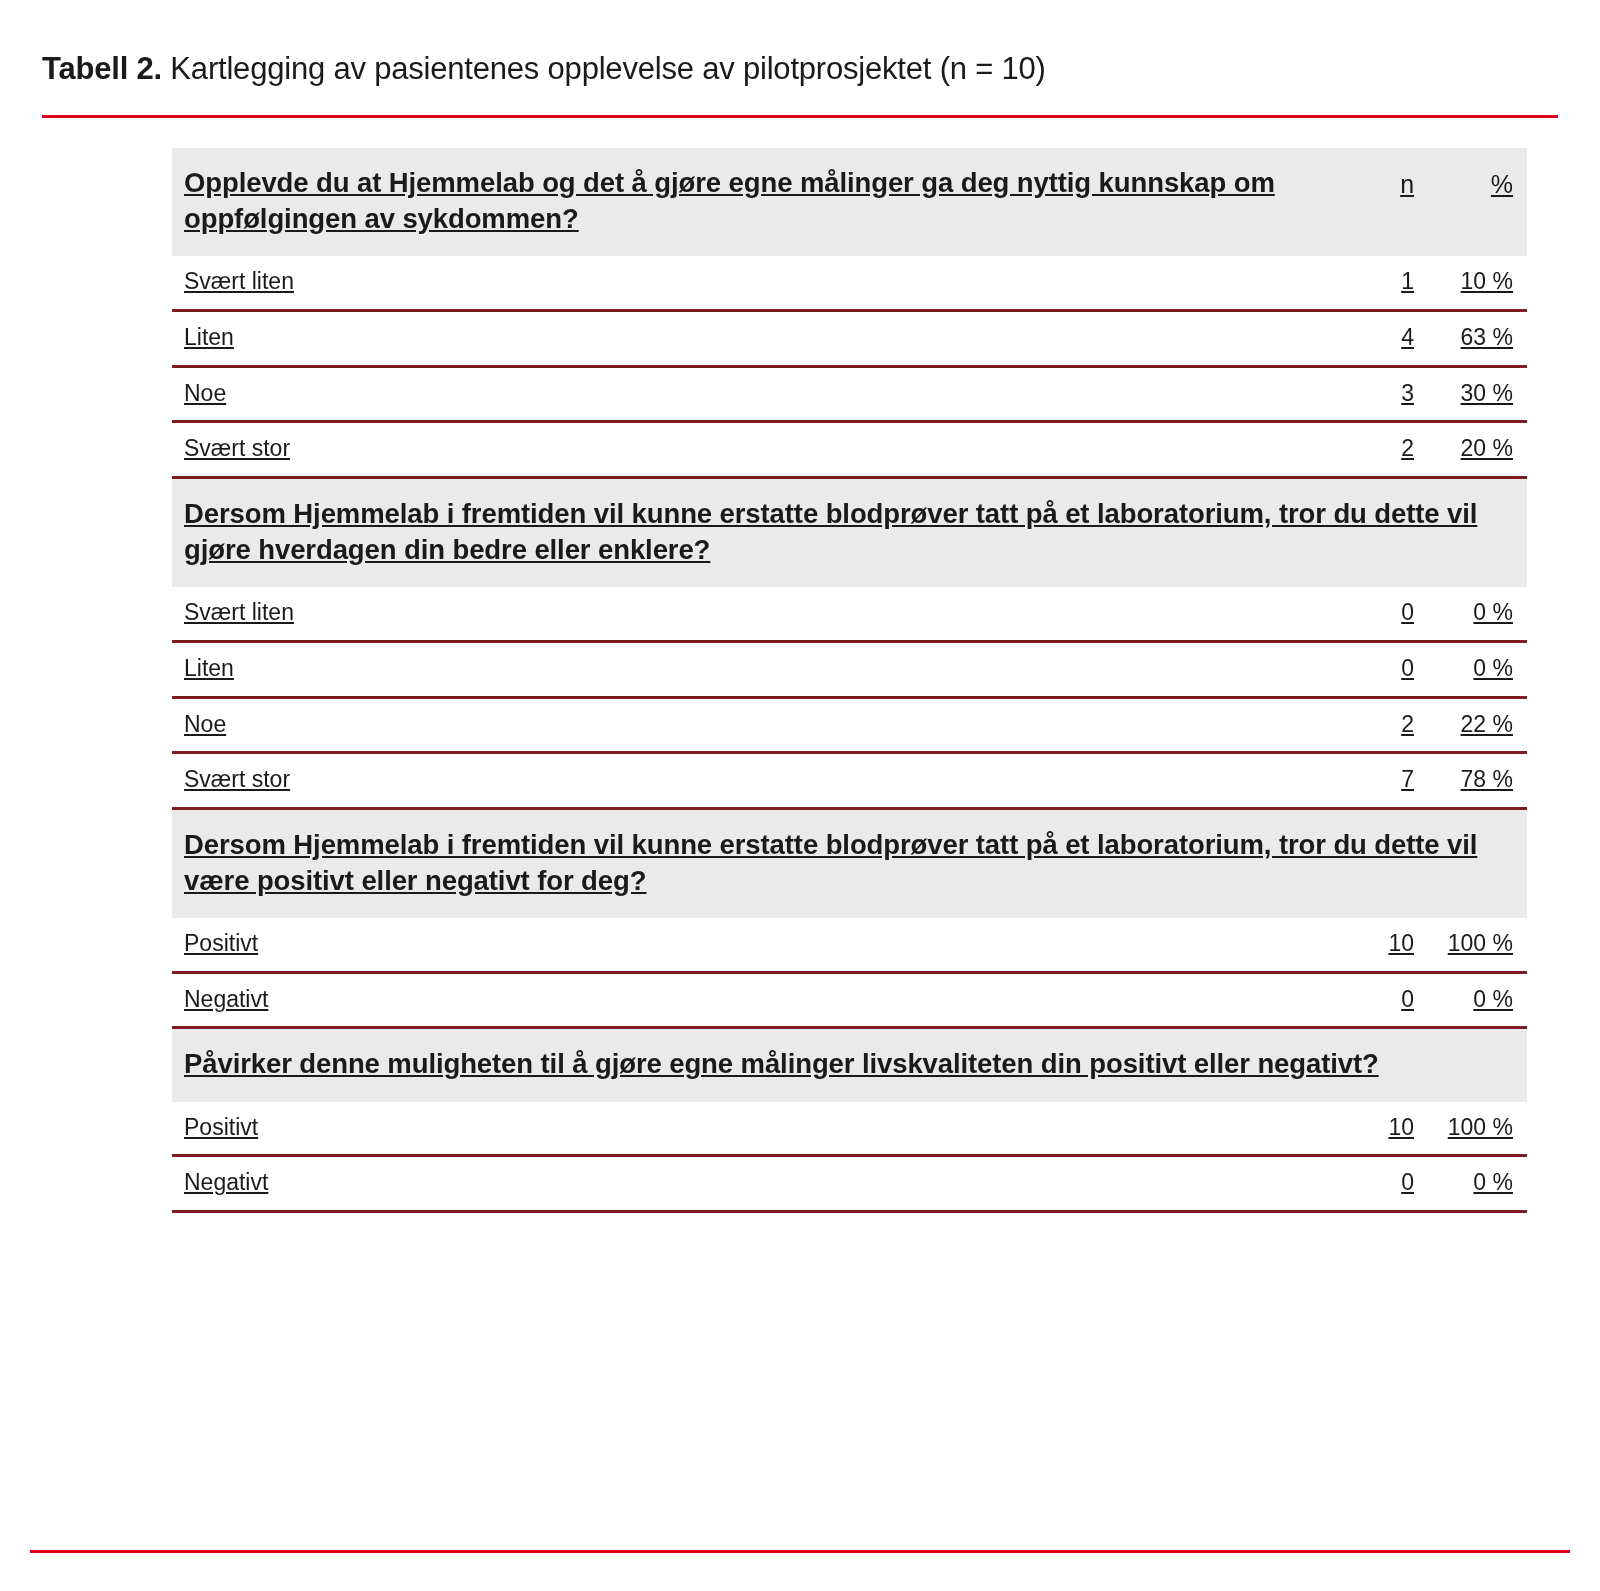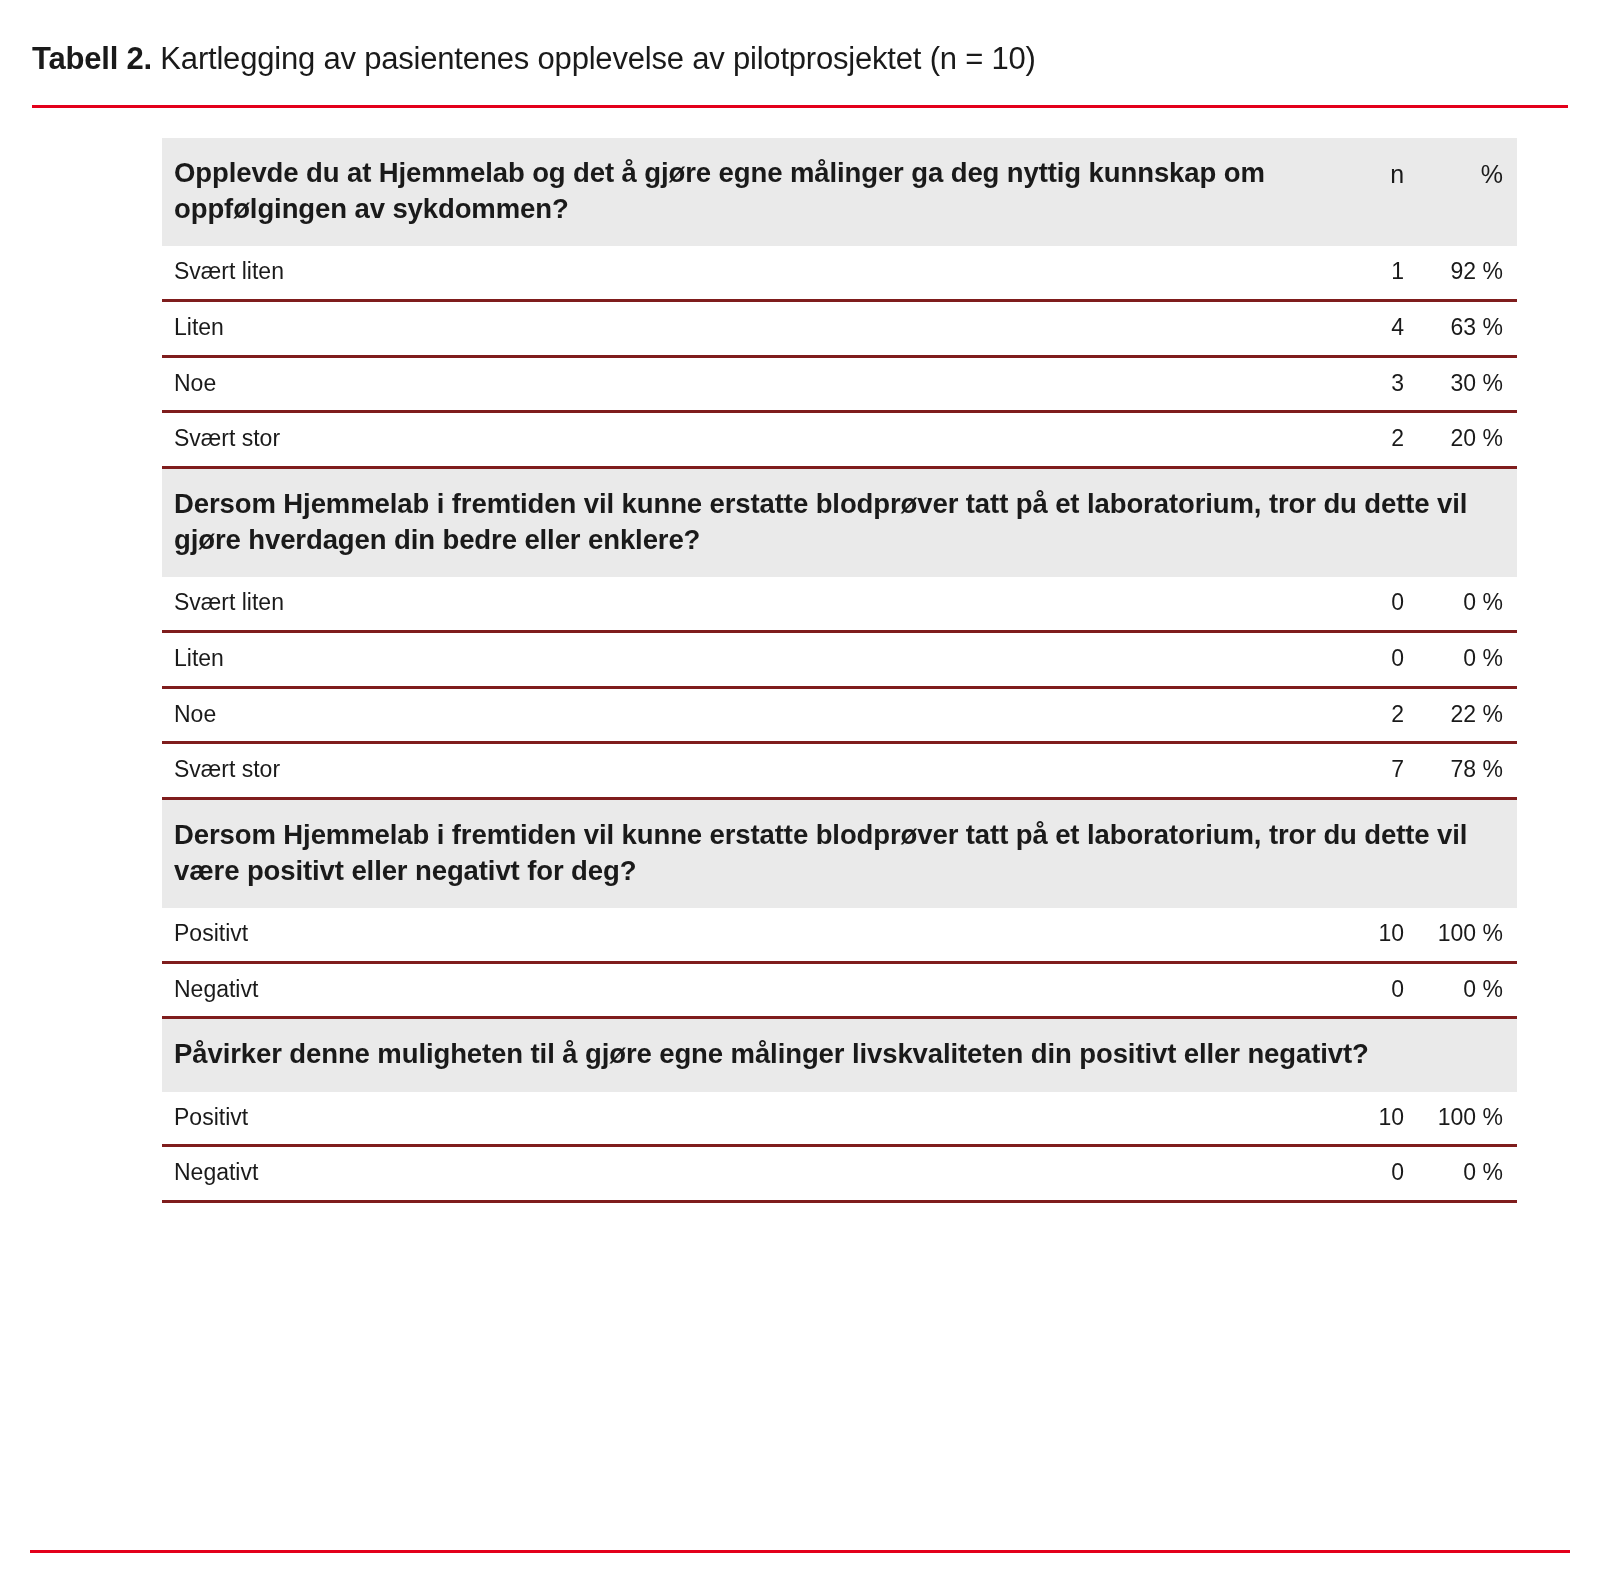--- a/index.html
+++ b/index.html
@@ -12,41 +12,42 @@
     height: 1591px;
     font-family: "Liberation Sans", sans-serif;
     color: #1a1a1a;
     -webkit-font-smoothing: antialiased;
   }
   .page {
     position: relative;
     width: 1600px;
     height: 1591px;
     box-sizing: border-box;
-    padding: 2px;
+    padding: 12px;
   }
   .caption {
     font-size: 31px;
     line-height: 1.25;
     padding: 38px 30px 0 30px;
     letter-spacing: -0.2px;
   }
   .caption .lbl {
     font-weight: bold;
   }
   .rule {
     height: 3px;
     background: #e3001b;
     margin: 26px 30px 0 30px;
   }
   .rule.bottom {
     margin-top: 0;
   }
   .table-wrap {
     padding: 30px 30px 0 160px;
+    text-decoration: underline;
   }
   table.tbl {
     border-collapse: collapse;
     width: 1355px;
     table-layout: fixed;
   }
   table.tbl td {
     vertical-align: top;
   }
   
@@ -119,21 +120,21 @@
       <tbody>
 
         <tr class="section-row">
           <td>Opplevde du at Hjemmelab og det å gjøre egne målinger ga deg nyttig kunnskap om oppfølgingen av sykdommen?</td>
           <td class="hdr-n">n</td>
           <td class="hdr-p">%</td>
         </tr>
         <tr class="data-row first-after-section">
           <td>Svært liten</td>
           <td class="num">1</td>
-          <td class="pct">92 %</td>
+          <td class="pct">10 %</td>
         </tr>
         <tr class="data-row">
           <td>Liten</td>
           <td class="num">4</td>
           <td class="pct">63 %</td>
         </tr>
         <tr class="data-row">
           <td>Noe</td>
           <td class="num">3</td>
           <td class="pct">30 %</td>

